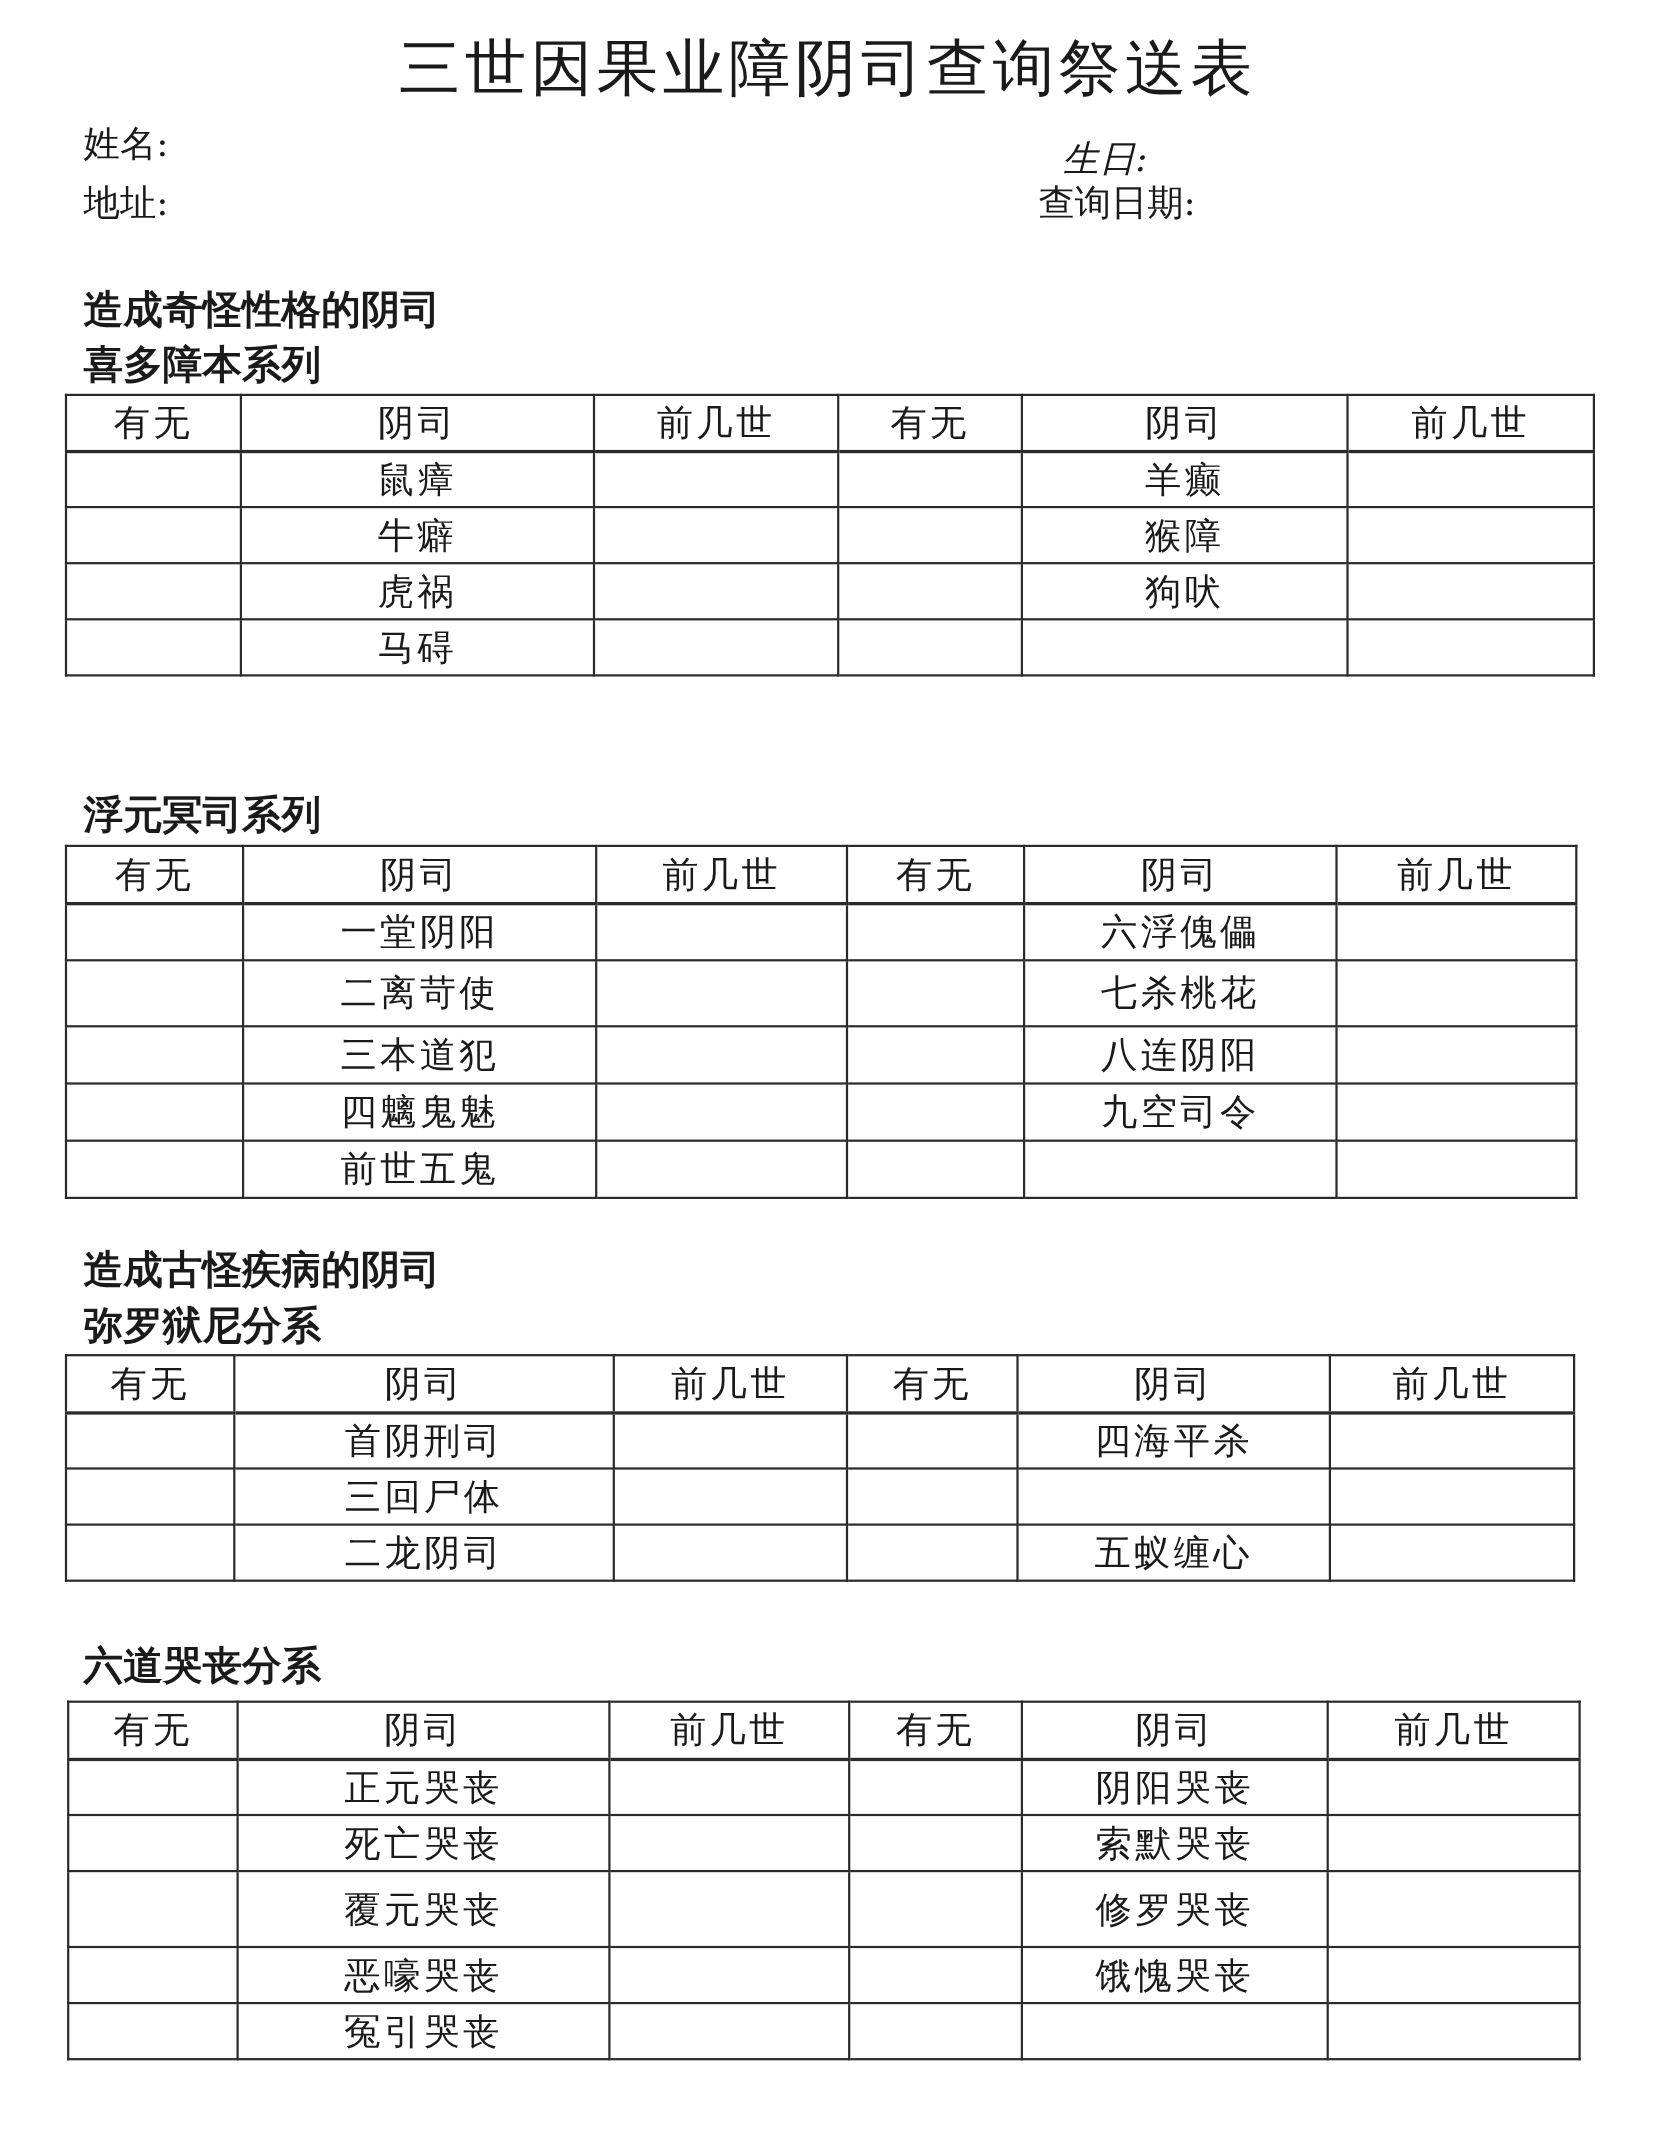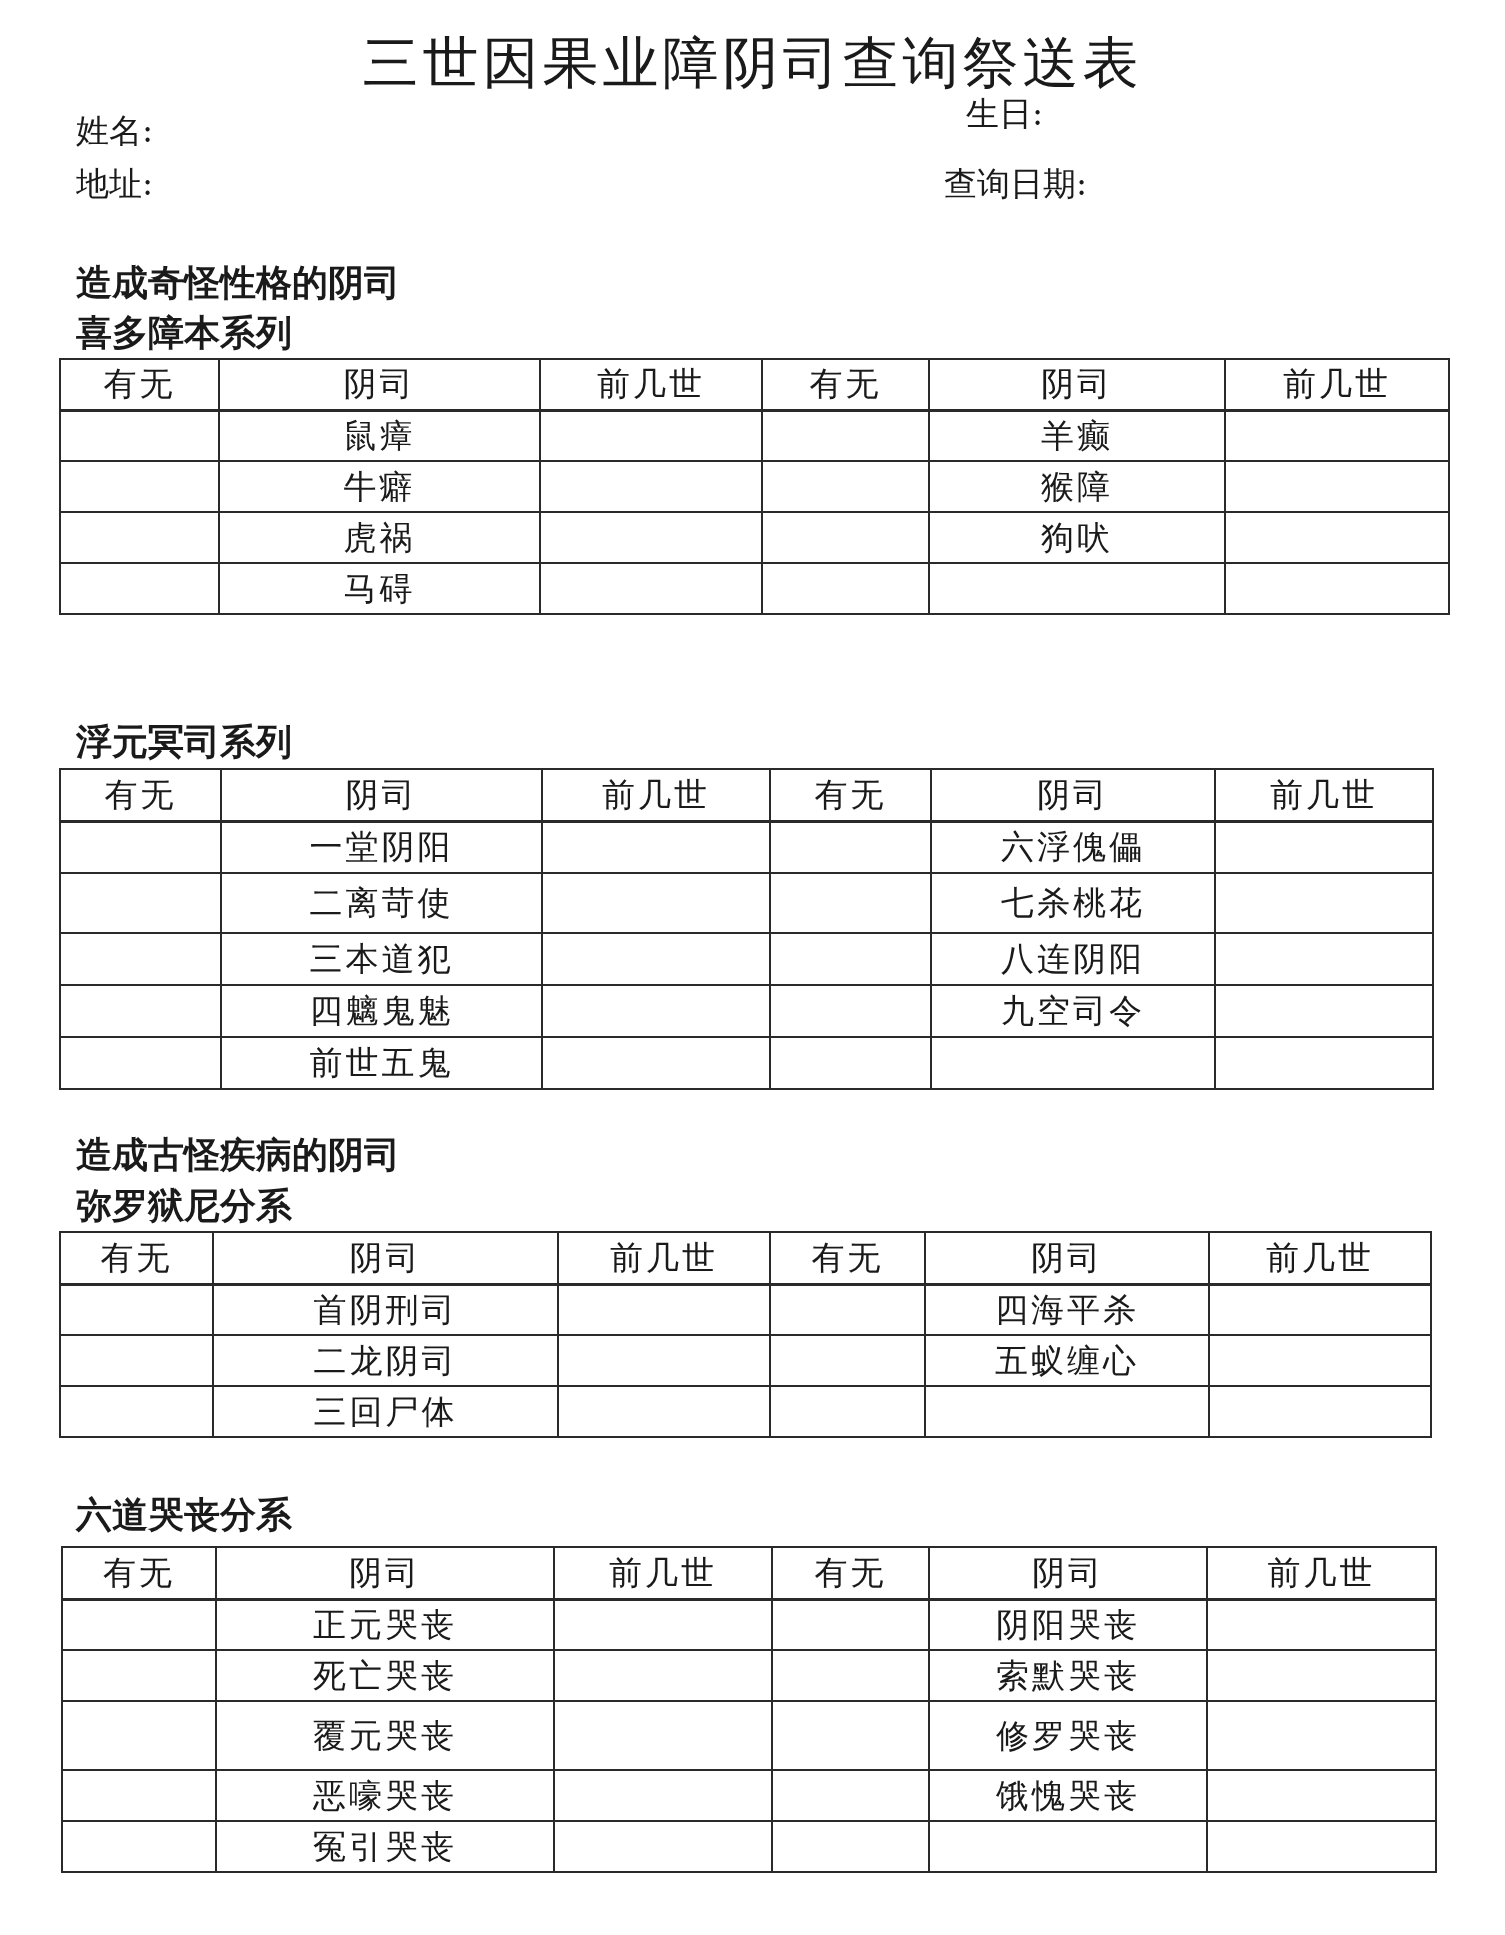--- a/index.html
+++ b/index.html
@@ -16,21 +16,21 @@
             vertical-align: middle; font-size: 33px; font-weight: normal; line-height: 36px;
             letter-spacing: 3px; white-space: nowrap; overflow: hidden; }
   table.grid thead tr th { border-bottom-width: 3px; }
 </style>
 </head>
 <body>
 
 <div class="abs title">三世因果业障阴司查询祭送表</div>
 
 <div class="abs field" style="left:76px; top:111px;">姓名:</div>
-<div class="abs field" style="left:966px; top:94px;">生日:</div>
+<div class="abs field" style="left:966px; top:124px;font-style:italic;">生日:</div>
 <div class="abs field" style="left:76px; top:164px;">地址:</div>
 <div class="abs field" style="left:944px; top:164px;">查询日期:</div>
 
 <div class="abs heading" style="left:76px; top:261px;">造成奇怪性格的阴司</div>
 <div class="abs heading" style="left:76px; top:311px;">喜多障本系列</div>
 <table class="grid" style="left:59px; top:358px; width:1389px;">
   <colgroup>
       <col style="width:159px">
       <col style="width:321px">
       <col style="width:222px">
@@ -173,32 +173,32 @@
     <tr style="height:51px">
       <td></td>
       <td>首阴刑司</td>
       <td></td>
       <td></td>
       <td>四海平杀</td>
       <td></td>
     </tr>
     <tr style="height:51px">
       <td></td>
+      <td>三回尸体</td>
+      <td></td>
+      <td></td>
+      <td></td>
+      <td></td>
+    </tr>
+    <tr style="height:51px">
+      <td></td>
       <td>二龙阴司</td>
       <td></td>
       <td></td>
       <td>五蚁缠心</td>
-      <td></td>
-    </tr>
-    <tr style="height:51px">
-      <td></td>
-      <td>三回尸体</td>
-      <td></td>
-      <td></td>
-      <td></td>
       <td></td>
     </tr>
   </tbody>
 </table>
 
 <div class="abs heading" style="left:76px; top:1493px;">六道哭丧分系</div>
 <table class="grid" style="left:61px; top:1546px; width:1374px;">
   <colgroup>
       <col style="width:154px">
       <col style="width:338px">

